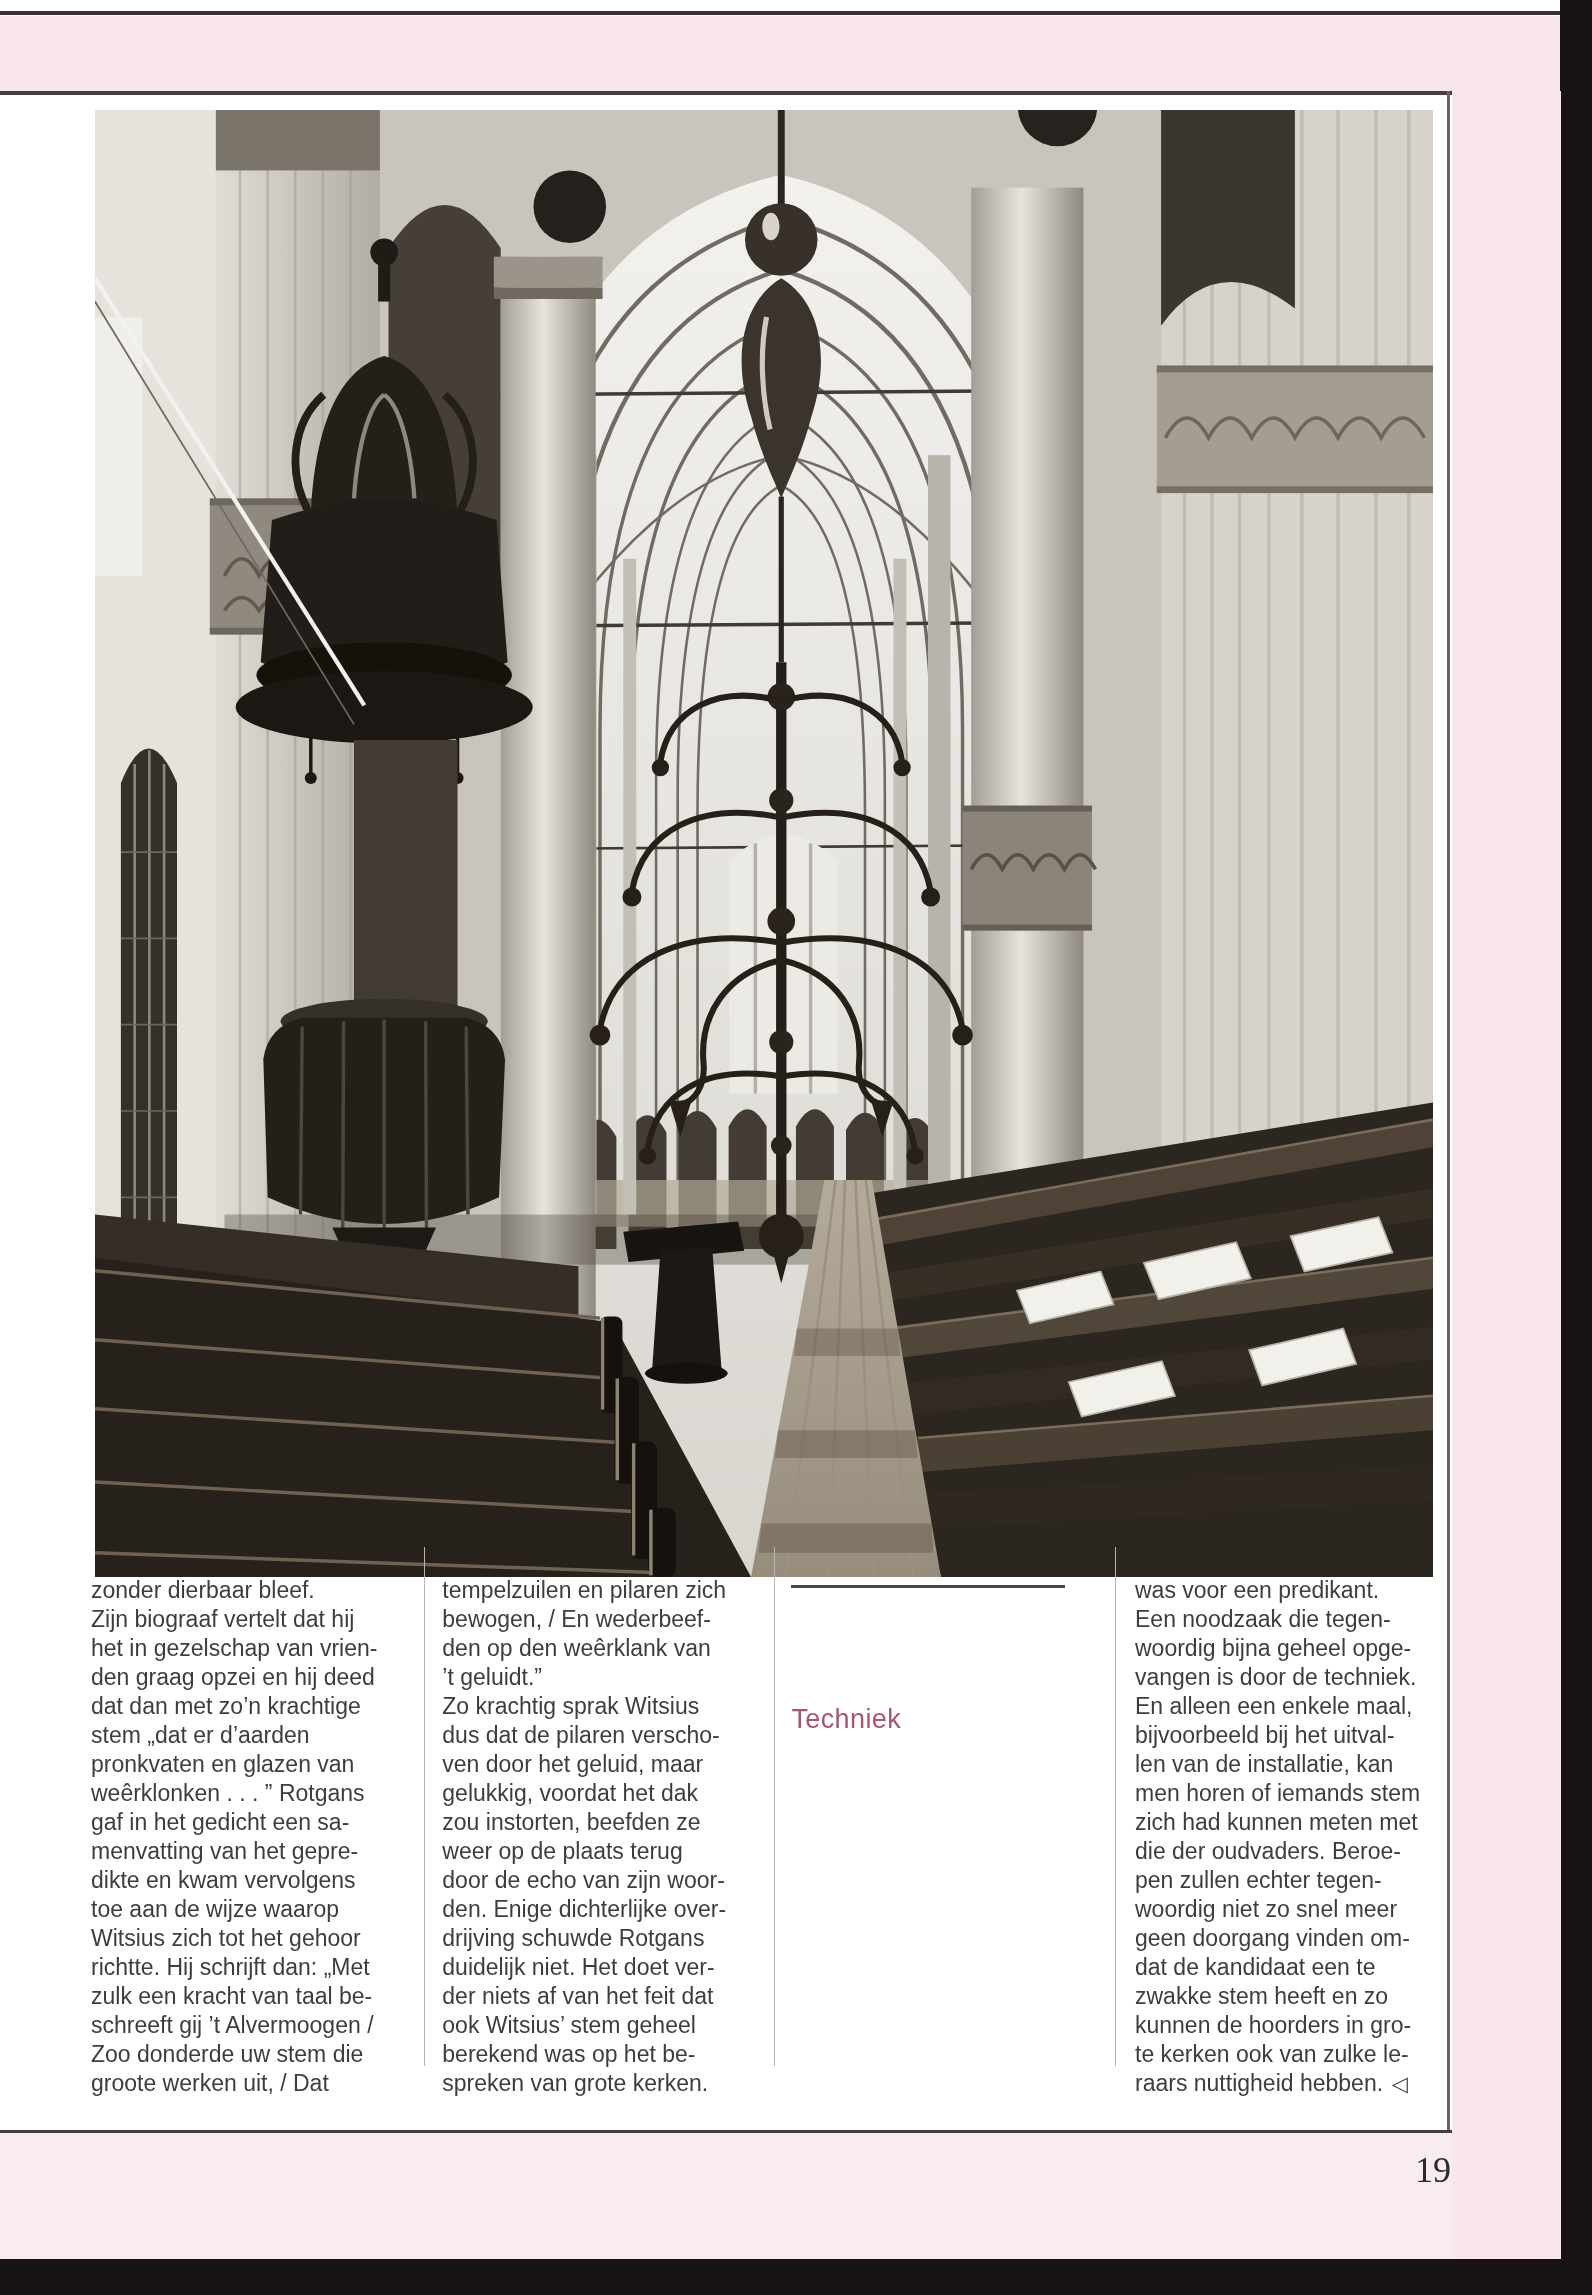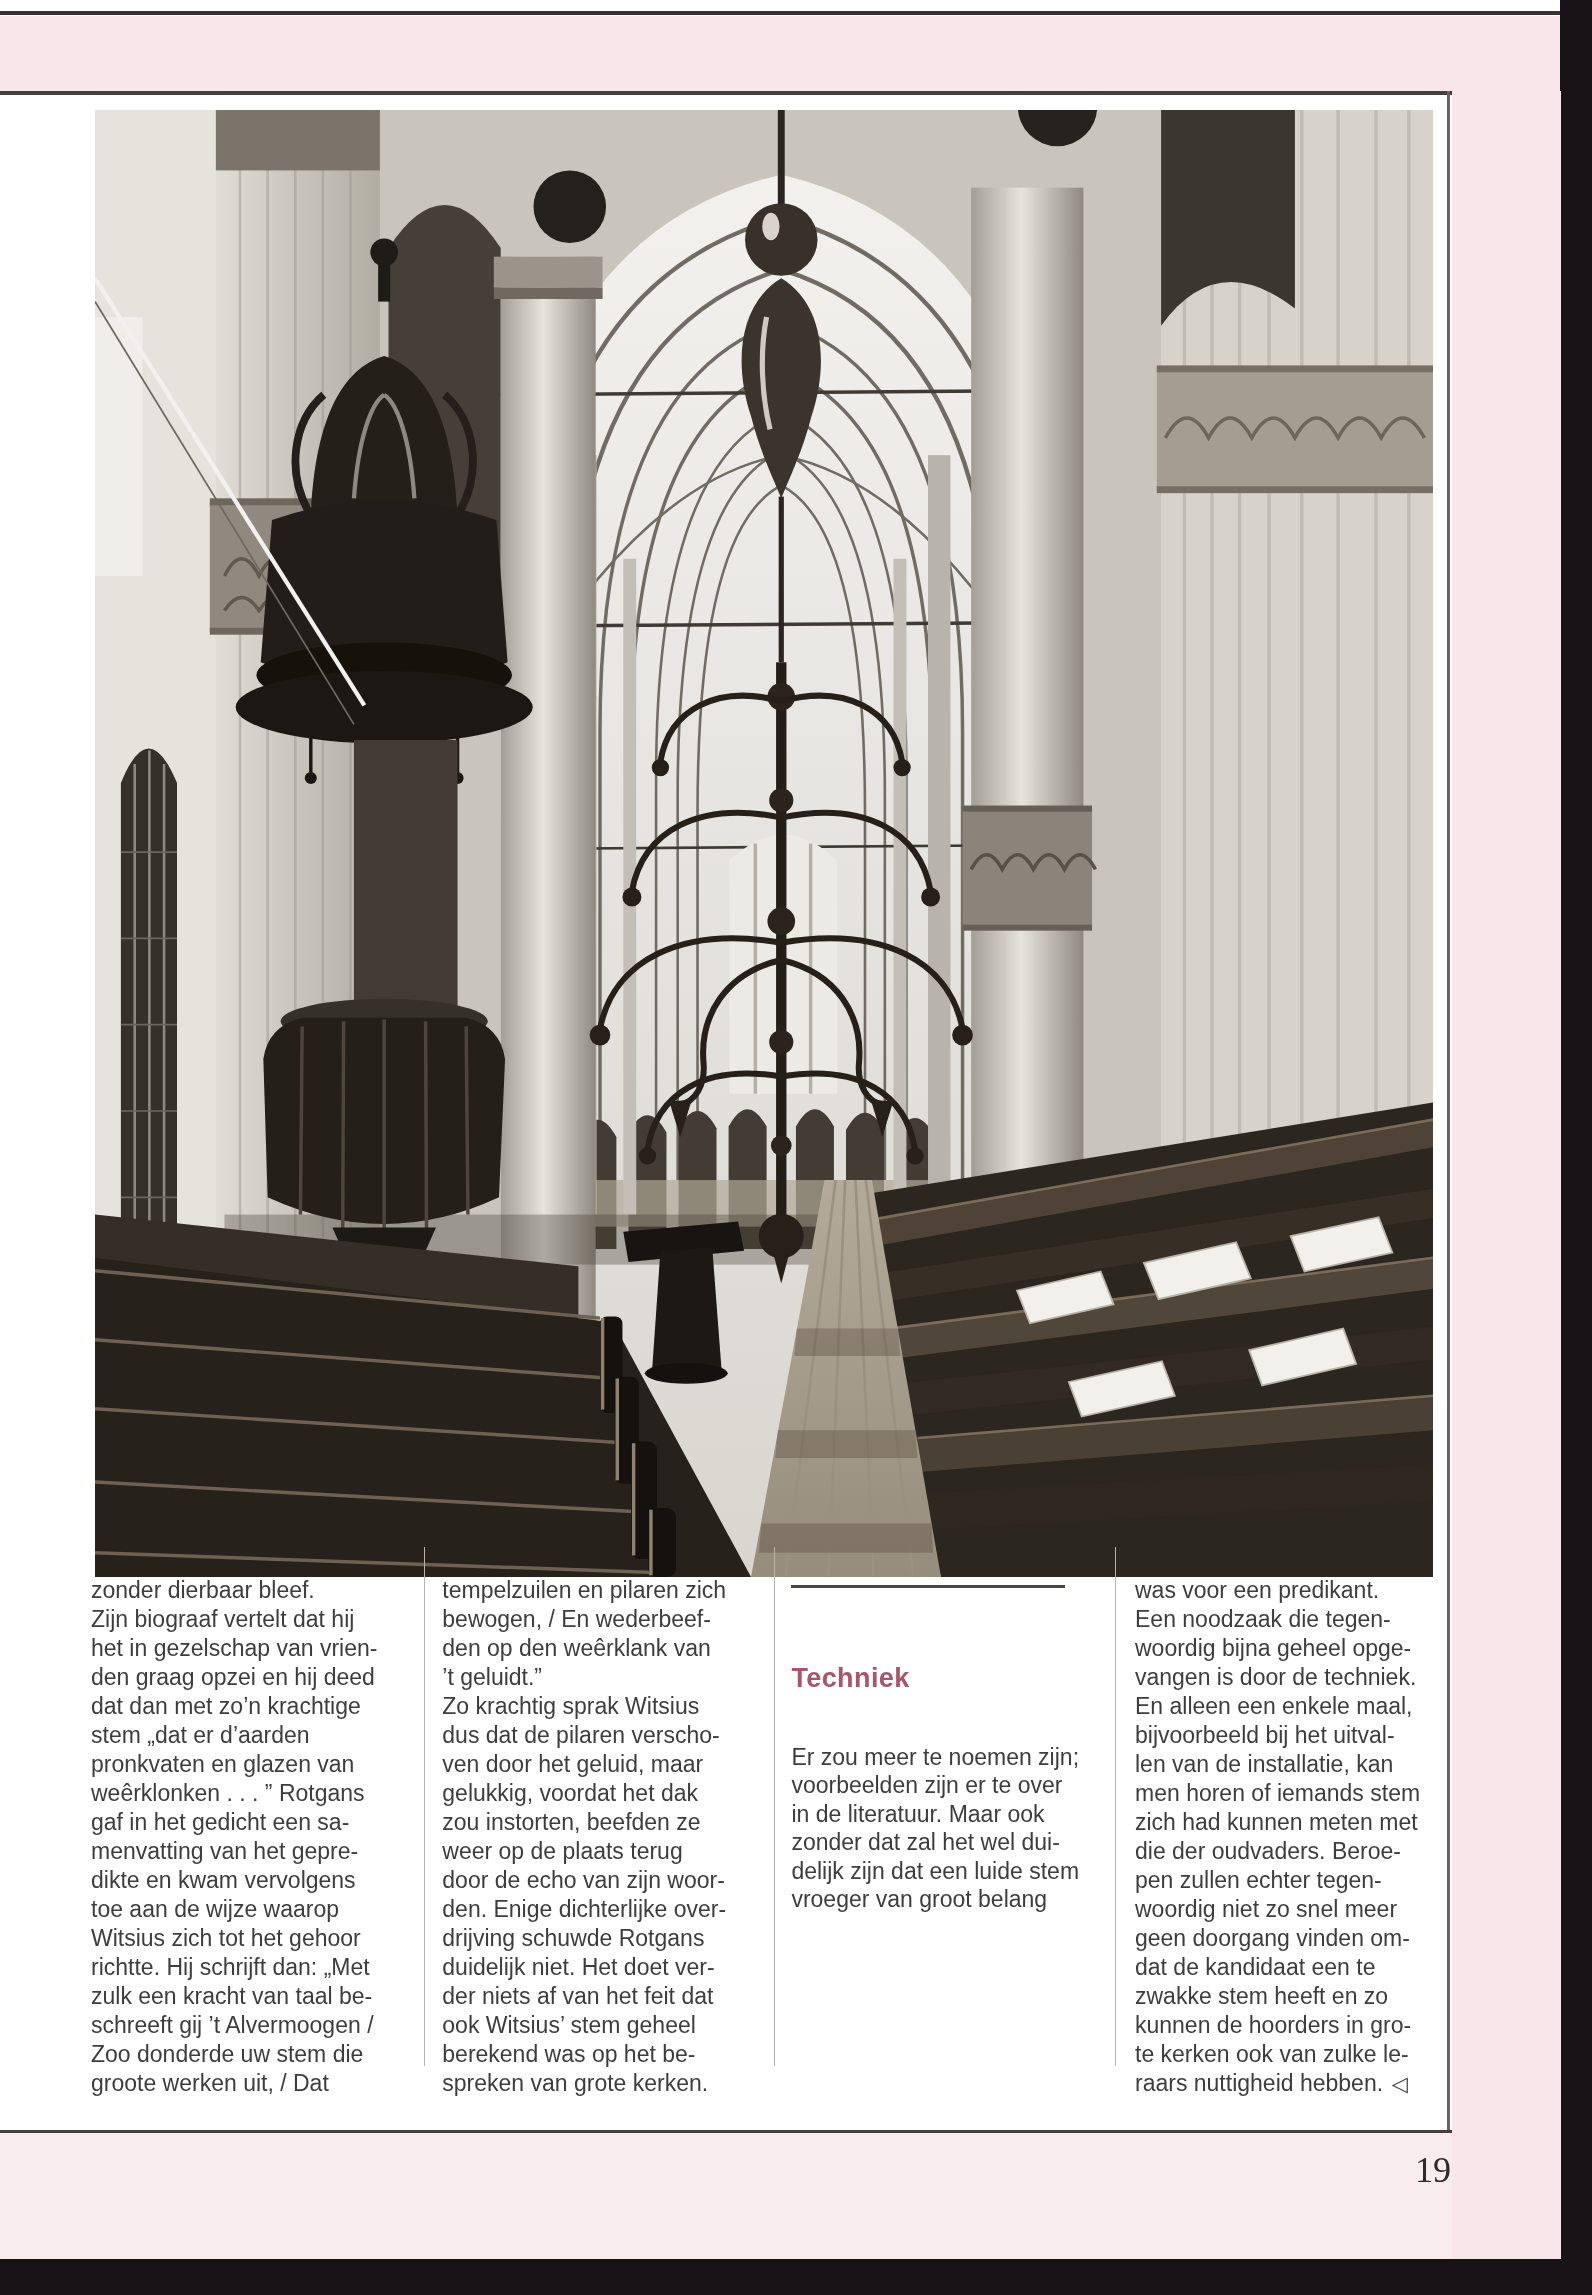--- a/index.html
+++ b/index.html
@@ -28,21 +28,21 @@
   
   .text-area{left:91px;top:1547px;width:1359px;height:519px;display:flex;
        color:var(--body-text);font-size:23px;line-height:29px;}
   .col{box-sizing:border-box;white-space:pre-line;}
   .c1{width:334px;padding-right:12px;border-right:1.7px solid #b8b2b0;}
   .c2{width:350px;padding-left:17.3px;padding-right:22px;border-right:1.7px solid #b8b2b0;}
   .c3{width:341px;padding-left:16.4px;padding-right:8.6px;border-right:1.7px solid #b8b2b0;}
   .c4{width:332px;padding-left:19px;padding-right:3.5px;}
   .intro{font-style:italic;line-height:28px;color:#474747;}
   .section-rule{border:none;border-top:3.5px solid #4c4744;margin:8.6px 41px 0 0;}
-  .section-heading{margin-top:47px;font-weight:bold;font-size:27px;line-height:29px;
+  .section-heading{margin-top:88px;font-weight:normal;font-size:27px;line-height:29px;
        color:var(--heading-accent);letter-spacing:0.4px;}
   .c3-body{margin-top:21px;line-height:28.5px;}
   .end-marker{font-size:21px;color:#3d3d3d;margin-left:8.6px;}
 </style>
 </head>
 <body>
 
 <div class="abs edge-right"></div>
 <div class="abs edge-bottom"></div>
 <div class="abs top-line"></div>
@@ -394,26 +394,20 @@
 drijving schuwde Rotgans
 duidelijk niet. Het doet ver-
 der niets af van het feit dat
 ook Witsius’ stem geheel
 berekend was op het be-
 spreken van grote kerken.</span>
   </div>
   <div class="col c3">
     <hr class="section-rule">
     <div class="section-heading">Techniek</div>
-    <div class="c3-body">Er zou meer te noemen zijn;
-voorbeelden zijn er te over
-in de literatuur. Maar ook
-zonder dat zal het wel dui-
-delijk zijn dat een luide stem
-vroeger van groot belang</div>
   </div>
   <div class="col c4">
     <span>was voor een predikant.
 Een noodzaak die tegen-
 woordig bijna geheel opge-
 vangen is door de techniek.
 En alleen een enkele maal,
 bijvoorbeeld bij het uitval-
 len van de installatie, kan
 men horen of iemands stem

